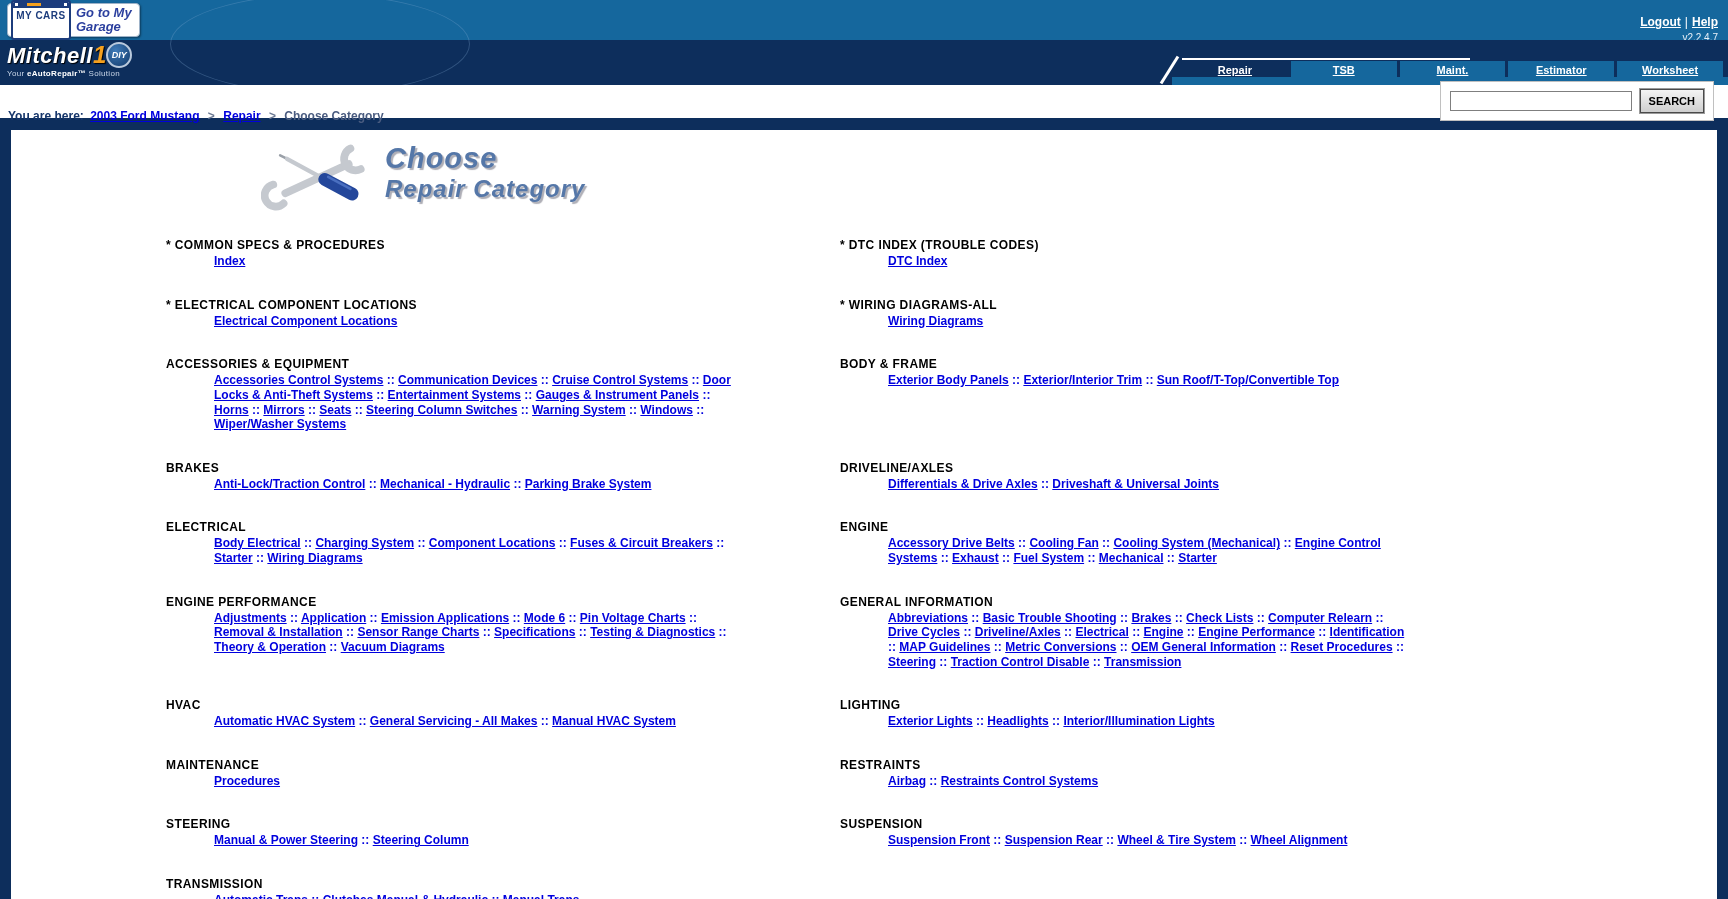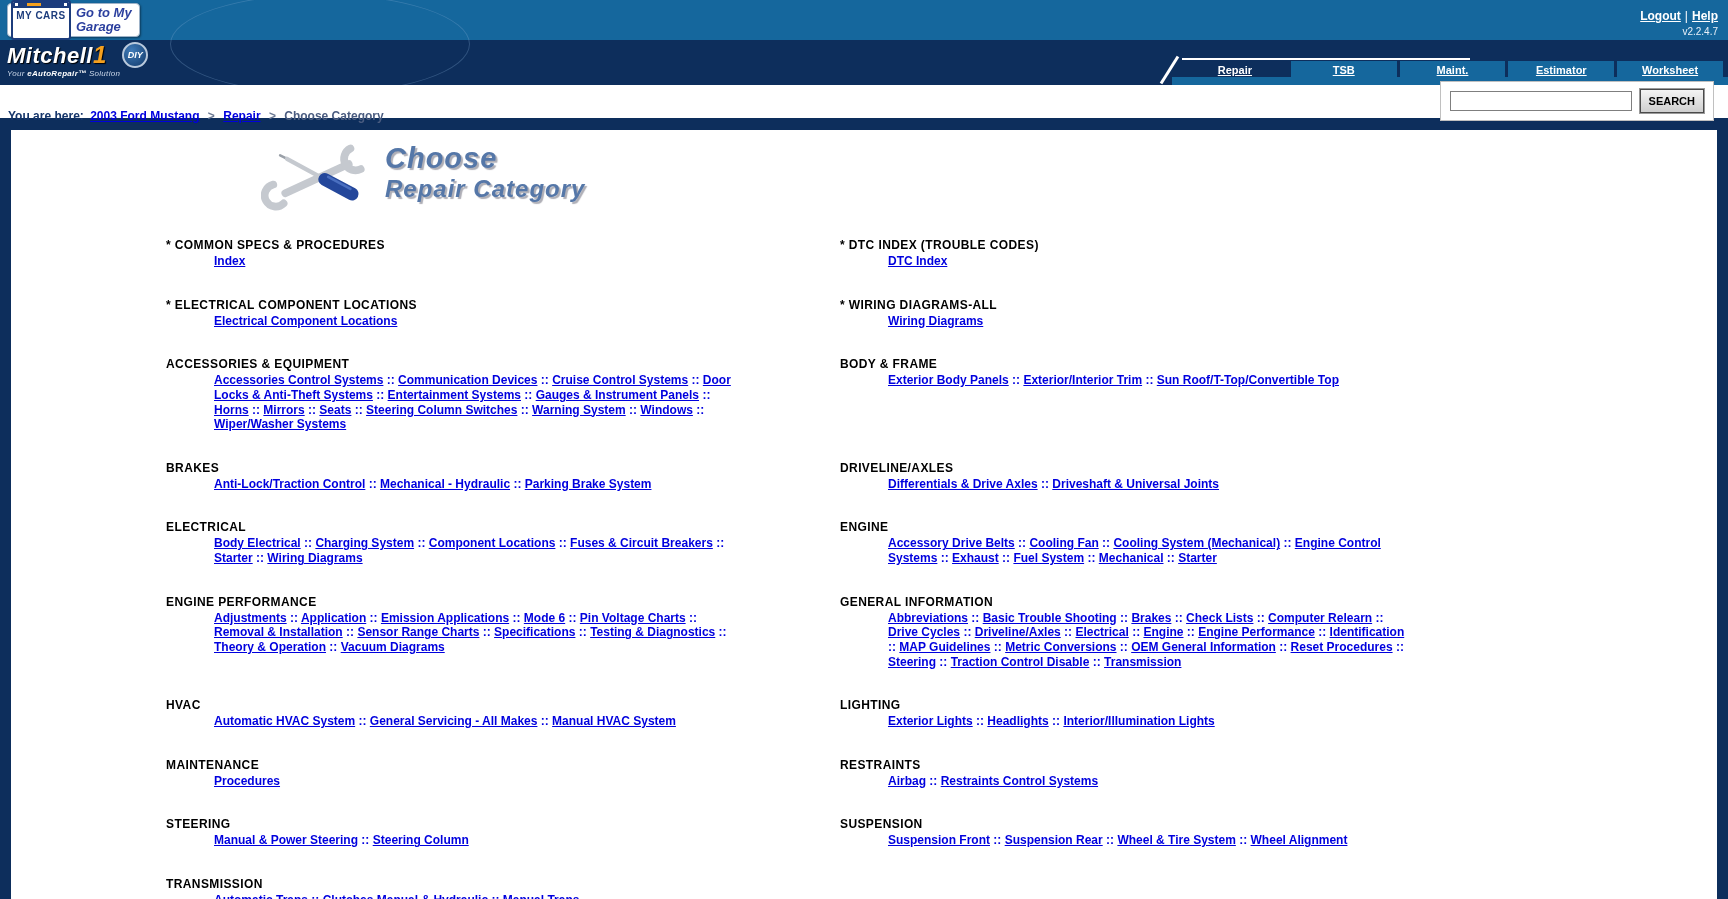--- a/index.html
+++ b/index.html
@@ -11,38 +11,38 @@
   .garage-btn { position:absolute; left:7px; top:3px; height:34px; background:#fff;
     border:1px solid #9db2c8; border-radius:4px; box-shadow:1px 1px 2px rgba(0,0,0,.4);
     display:flex; align-items:center; gap:5px; padding:2px 7px 2px 3px; cursor:pointer; }
   .plate { width:60px; height:40px; border:2px solid #1C3C7C; border-radius:3px; background:#fff; overflow:hidden; }
   .plate-strip { height:6px; background:#1C3C7C; position:relative; }
   .plate-strip .dotL,.plate-strip .dotR { position:absolute; top:1px; width:3px; height:3px; background:#fff; }
   .plate-strip .dotL { left:2px; } .plate-strip .dotR { right:2px; }
   .plate-strip .dash { position:absolute; top:1px; left:14px; width:14px; height:3px; background:#F5A01E; }
   .plate-text { font-size:10px; font-weight:bold; color:#1C3C7C; text-align:center; letter-spacing:.5px; line-height:15px; }
   .garage-label { color:#2B3F9E; font-weight:bold; font-style:italic; font-size:13px; line-height:1.05; white-space:pre-line; }
-  .top-right { position:absolute; right:10px; top:6px; text-align:right; }
+  .top-right { position:absolute; right:10px; top:12px; text-align:right; }
   .top-right a { color:#fff; font-weight:bold; font-size:12px; text-decoration:underline; cursor:pointer; }
   .top-right .pipe { color:#fff; font-size:12px; margin:0 4px; }
   .version { color:#E8F0F8; font-size:10px; margin-top:2px; }
 
   
   .navbar { position:relative; height:45px; background:#0D2E5C; }
   .logo-arc { position:absolute; left:170px; top:-46px; width:300px; height:100px;
     border:1px solid rgba(130,170,210,.30); border-radius:50%; pointer-events:none; }
   .logo { position:absolute; left:7px; top:1px; cursor:pointer; }
-  .logo-row { display:flex; align-items:center; gap:16px; }
+  .logo-row { display:flex; align-items:center; gap:0; }
   .logo-mitchell { color:#fff; font-weight:bold; font-style:italic; font-size:22px; letter-spacing:.5px;
     text-shadow:1px 1px 1px #000; }
   .logo-one { color:#F5A01E; font-weight:bold; font-style:italic; font-size:24px; text-shadow:1px 1px 1px #000; }
   .diy-badge { width:26px; height:26px; border-radius:50%; border:2px solid #B9C9DC;
     background:radial-gradient(circle at 35% 30%, #3F7BB8, #123A6B); color:#fff; font-weight:bold;
     font-style:italic; font-size:9px; display:flex; align-items:center; justify-content:center; }
-  .tagline { font-size:8px; color:#C9D6E8; font-style:italic; margin-top:0px; letter-spacing:.3px; }
+  .tagline { font-size:8px; color:#C9D6E8; margin-top:0px; letter-spacing:.3px; }
   .tagline b { color:#fff; }
 
   .tabs-block { position:absolute; right:0; bottom:0; width:608px; height:27px; }
   .tab-diagonal { position:absolute; left:48px; top:-4px; width:3px; height:32px; background:#fff; transform:rotate(32deg); }
   .tab-topline { position:absolute; left:62px; top:0; width:288px; height:2px; background:#fff; }
   .tabs-row { position:absolute; left:62px; right:5px; top:3px; display:flex; gap:3px; }
   .tab { flex:1; height:17px; background:#15679D; text-align:center; line-height:16px; cursor:pointer; }
   .tab.active { background:#0D2E5C; }
   .tab-label { color:#fff; font-weight:bold; font-size:11px; text-decoration:underline; }
   .understrip { position:absolute; left:52px; right:0; bottom:0; height:8px; background:#15679D; }

